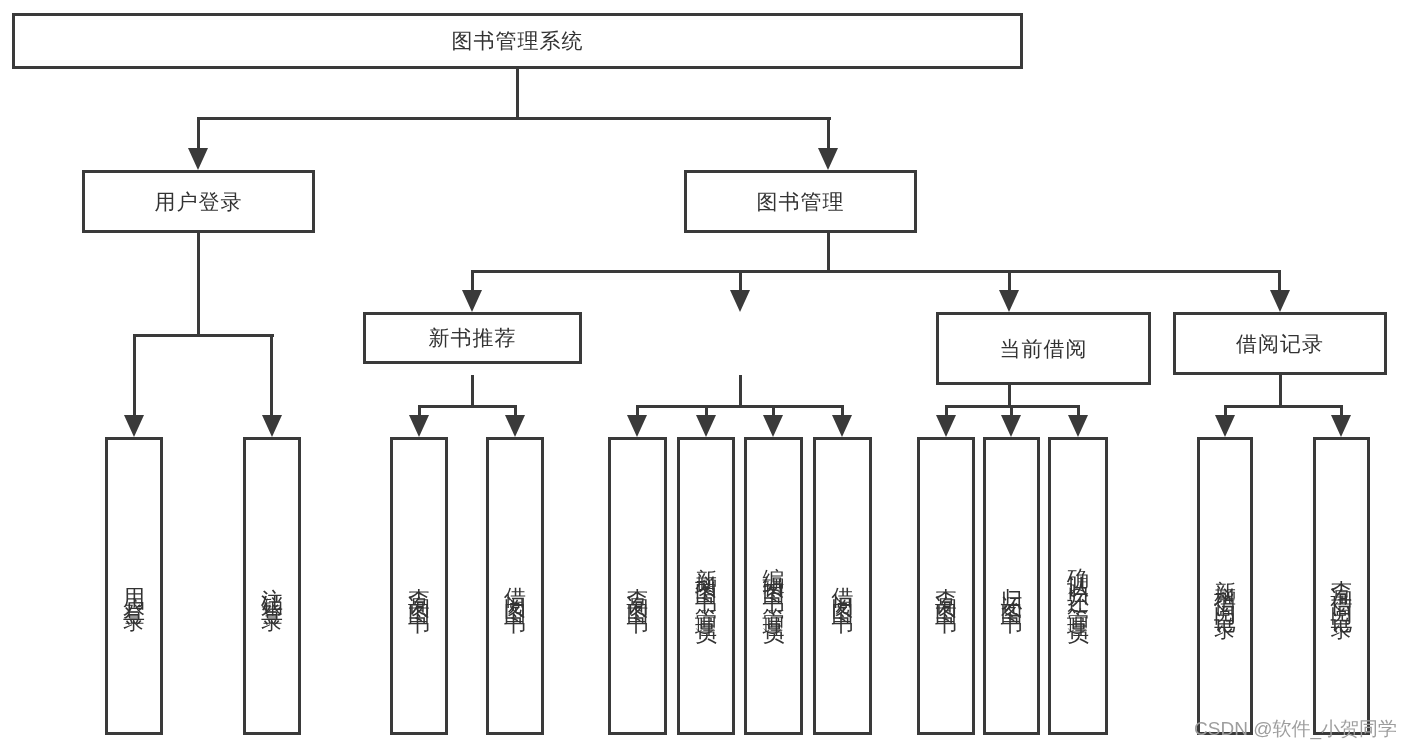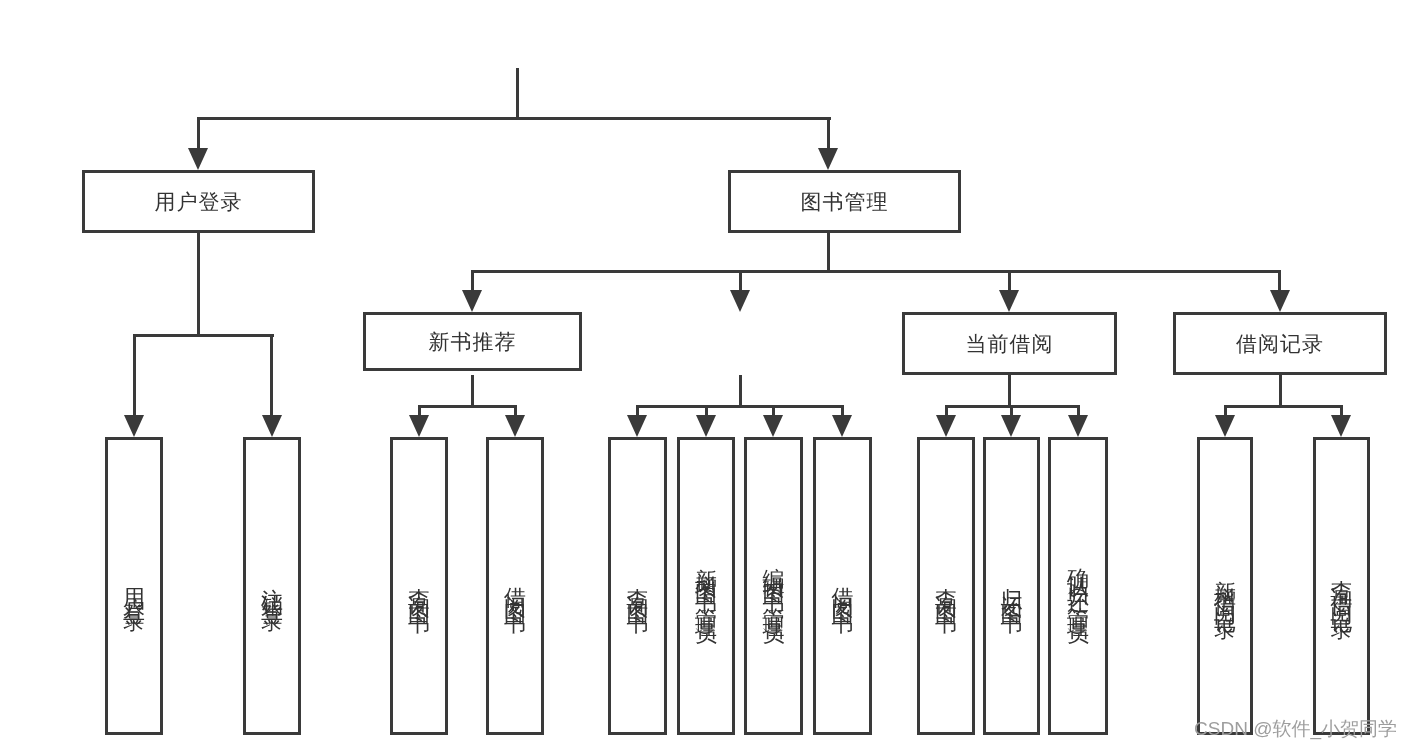--- a/index.html
+++ b/index.html
@@ -92,32 +92,35 @@
   <div class="ln" style="left:1077px;top:405px;width:3px;height:12px"></div>
   <div class="arw" style="left:1068px;top:415px"></div>
 
   <div class="ln" style="left:1279px;top:375px;width:3px;height:32px"></div>
   <div class="ln" style="left:1224px;top:405px;width:119px;height:3px"></div>
   <div class="ln" style="left:1224px;top:405px;width:3px;height:12px"></div>
   <div class="arw" style="left:1215px;top:415px"></div>
   <div class="ln" style="left:1340px;top:405px;width:3px;height:12px"></div>
   <div class="arw" style="left:1331px;top:415px"></div>
 
+  <div class="node" style="left:12px;top:13px;width:1011px;height:56px">
+    <span class="hlbl">图书管理系统</span>
+  </div>
 
   <div class="node" style="left:82px;top:170px;width:233px;height:63px">
     <span class="hlbl">用户登录</span>
   </div>
-  <div class="node" style="left:728px;top:170px;width:233px;height:63px">
+  <div class="node" style="left:684px;top:170px;width:233px;height:63px">
     <span class="hlbl">图书管理</span>
   </div>
 
-  <div class="node" style="left:363px;top:312px;width:219px;height:59px">
+  <div class="node" style="left:363px;top:312px;width:219px;height:52px">
     <span class="hlbl">新书推荐</span>
   </div>
-  <div class="node" style="left:902px;top:312px;width:215px;height:63px">
+  <div class="node" style="left:936px;top:312px;width:215px;height:73px">
     <span class="hlbl">当前借阅</span>
   </div>
   <div class="node" style="left:1173px;top:312px;width:214px;height:63px">
     <span class="hlbl">借阅记录</span>
   </div>
 
   <div class="node" style="left:105px;top:437px;width:58px;height:298px">
     <span class="vlbl">用户登录</span>
   </div>
   <div class="node" style="left:243px;top:437px;width:58px;height:298px">

